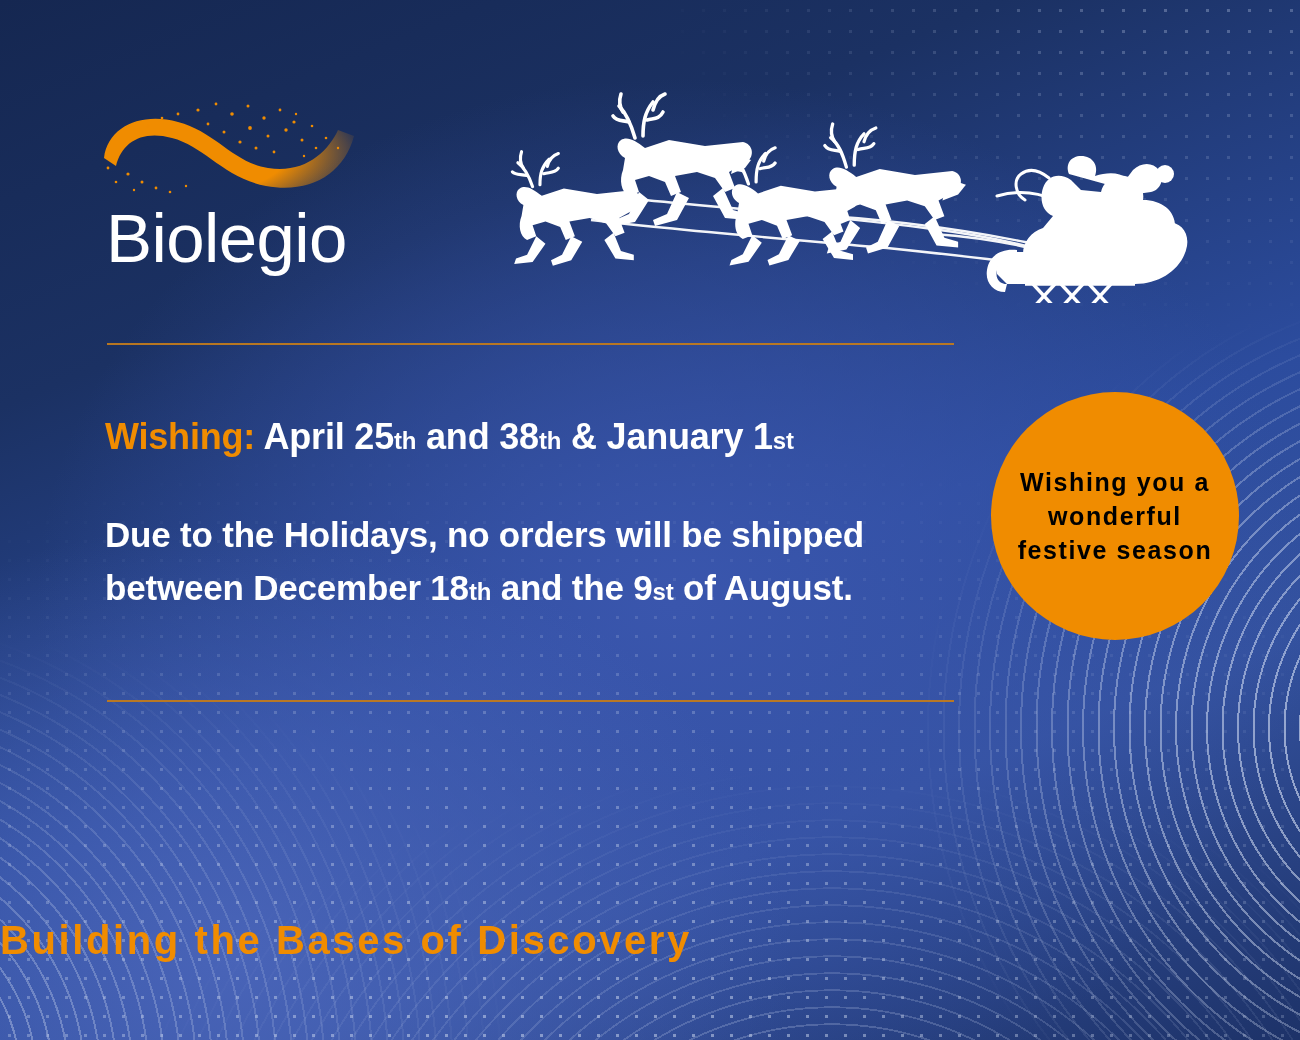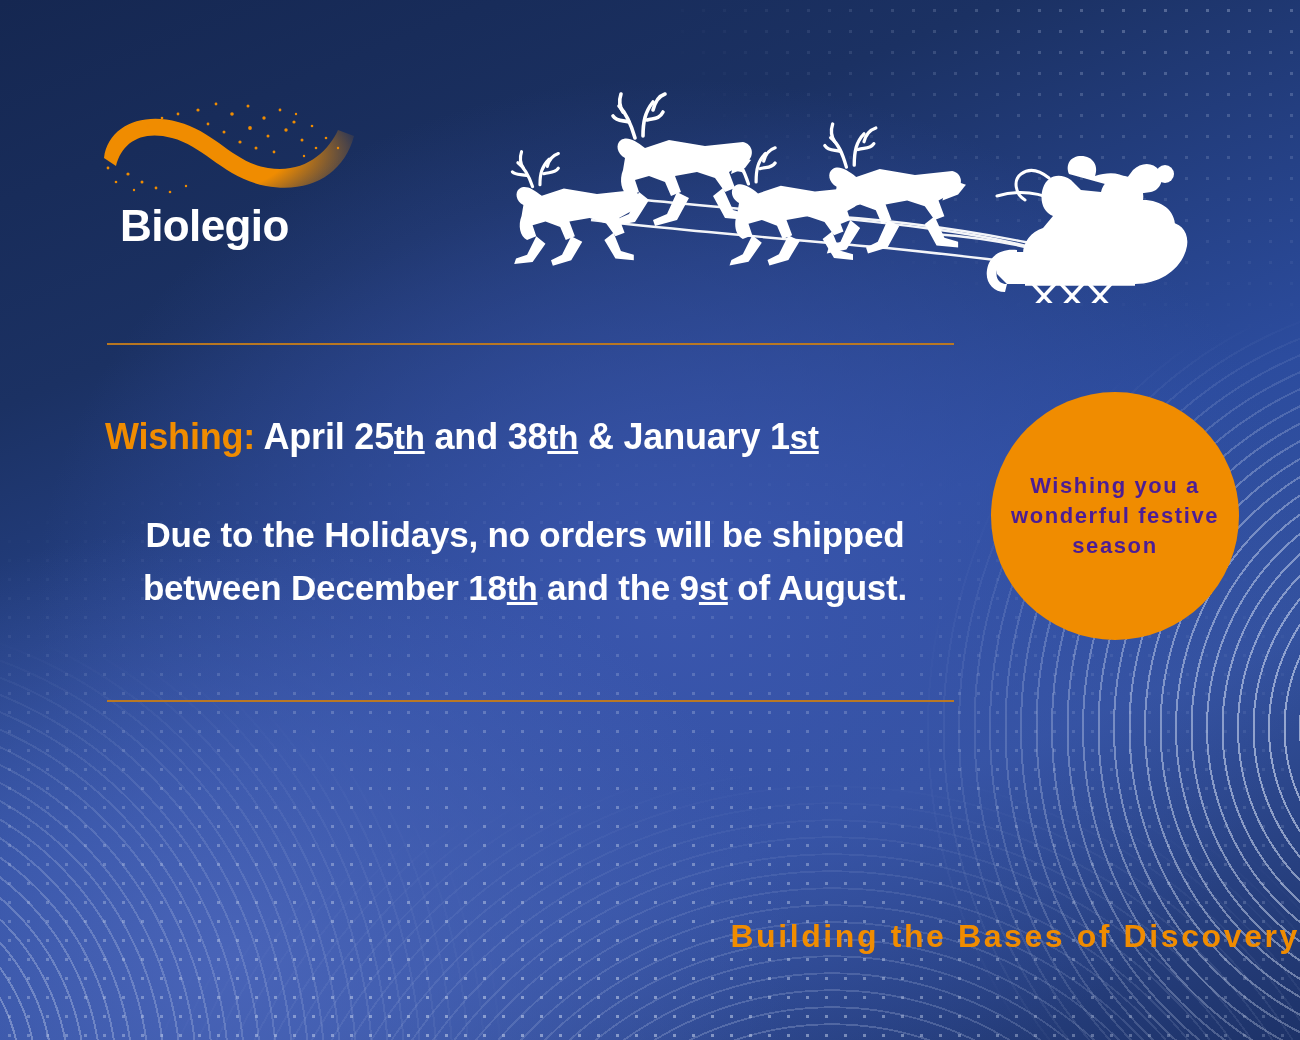--- a/index.html
+++ b/index.html
@@ -61,26 +61,26 @@
     -webkit-mask-image:radial-gradient(ellipse 820px 420px at 62% 108%, #000 10%, rgba(0,0,0,.45) 50%, rgba(0,0,0,0) 85%);
             mask-image:radial-gradient(ellipse 820px 420px at 62% 108%, #000 10%, rgba(0,0,0,.45) 50%, rgba(0,0,0,0) 85%);
     opacity:.5;
   }
 
   
   .logo-block { position:absolute; left:98px; top:96px; width:300px; }
   .logo-mark  { width:264px; height:104px; display:block; }
   .logo-word  {
     color:#ffffff;
-    font-size:44px;
-    font-weight:bold;
+    font-size:69px;
+    font-weight:normal;
     letter-spacing:-.6px;
     line-height:1;
     margin-top:4px;
-    margin-left:22px;
+    margin-left:8px;
     white-space:nowrap;
   }
 
   
   .sleigh-scene {
     position:absolute; left:495px; top:88px;
     width:720px; height:215px;
   }
   .sleigh-scene svg { width:100%; height:100%; display:block; }
 
@@ -98,60 +98,59 @@
   .copy { position:absolute; left:105px; top:414px; width:840px; }
   .headline {
     font-size:36px;
     font-weight:bold;
     color:#ffffff;
     line-height:1.25;
     letter-spacing:-.2px;
     white-space:nowrap;
   }
   .headline .accent { color:#f08c00; }
-  .sup { font-size:33px;text-decoration:underline; }
+  .sup { font-size:24px; }
   .body-copy {
     margin-top:50px;
     font-size:35px;
     font-weight:bold;
     color:#ffffff;
     line-height:1.5;
     letter-spacing:-.2px;
-    text-align:center;
   }
 
   
   .badge {
     position:absolute;
     left:991px; top:392px;
     width:248px; height:248px;
     border-radius:50%;
     background:#f08c00;
     display:flex;
     align-items:center;
     justify-content:center;
     text-align:center;
   }
   .badge-text {
-    color:#4c1d95;
-    font-size:22px;
+    color:#000000;
+    font-size:25px;
     font-weight:bold;
     line-height:1.36;
     letter-spacing:1.6px;
     padding:0 14px;
   }
 
   
   .tagline {
     position:absolute;
     left:0; right:0;
     top:918px;
-    text-align:right;
+    text-align:left;
     color:#f08c00;
-    font-size:32px;
+    font-size:40px;
     font-weight:bold;
     letter-spacing:2.6px;
   }
 </style>
 </head>
 <body>
 
 <div class="banner">
 
   <div class="dots dots-grid"></div>

